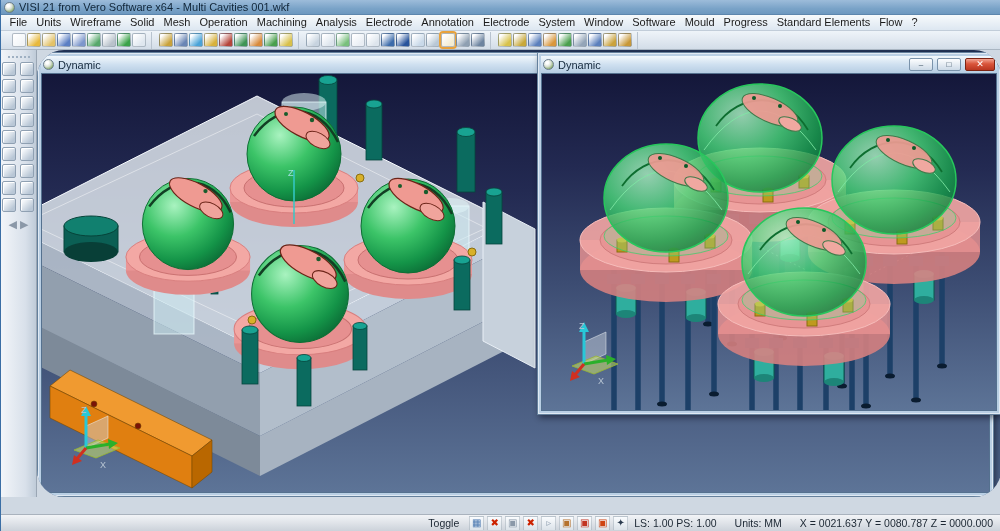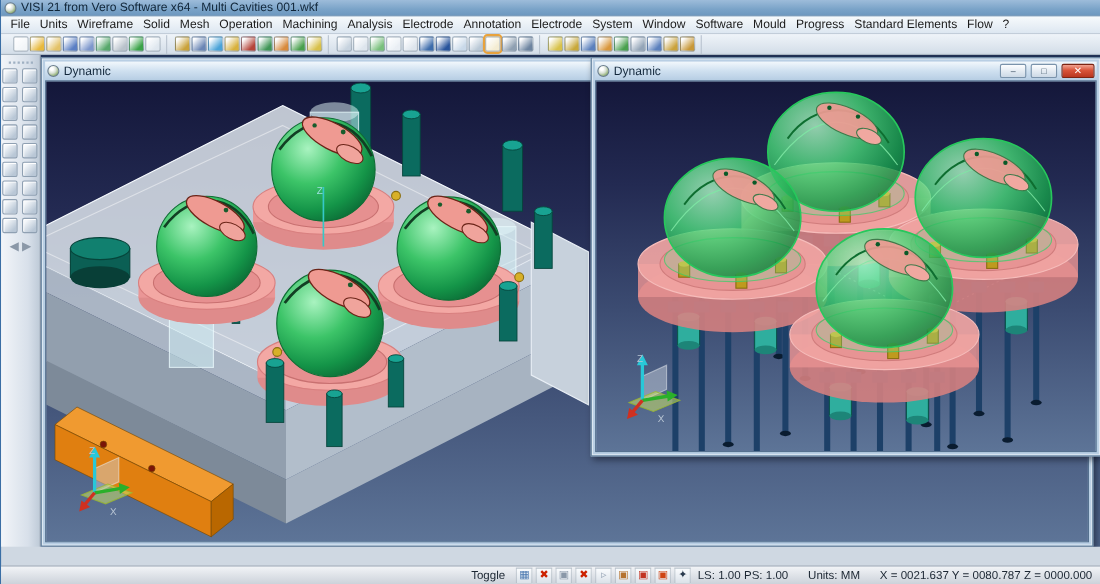--- a/index.html
+++ b/index.html
@@ -32,21 +32,21 @@
     background:linear-gradient(90deg,#f2f5f9,#d8e0ea 70%,#bfcbd8);
     border-right:1px solid #9aa6b4;box-sizing:border-box;padding-top:6px;}
   .sb-grip{width:22px;border-top:2px dotted #9fb0c2;margin:0 auto 4px auto;}
   #sidebar-grid{display:grid;grid-template-columns:15px 15px;gap:3px;justify-content:center;}
   .sb-icon{width:14px;height:14px;border:1px solid #8fa0b2;border-radius:2px;box-sizing:border-box;
     background:linear-gradient(135deg,#f4f7fa 20%,#b9c7d6 80%);box-shadow:inset 1px 1px 0 #fff;}
   #sidebar-nav{display:flex;justify-content:center;gap:3px;margin-top:6px;}
   .sb-arrow{font-size:11px;color:#8b98a8;line-height:12px;}
   
   #mdi{position:absolute;left:36px;top:50px;width:964px;height:447px;
-    background:linear-gradient(#23355a,#4c6288);overflow:hidden;}
+    background:linear-gradient(#23355a,#4c6288);overflow:hidden;border-radius:27px;}
   .win{position:absolute;background:#b9cfe4;border:1px solid #64809c;
     box-shadow:inset 0 0 0 1px rgba(255,255,255,.55), 2px 3px 6px rgba(0,0,10,.45);
     box-sizing:border-box;padding:3px;}
   .win-titlebar{height:17px;display:flex;align-items:center;gap:4px;padding:0 2px;
     background:linear-gradient(#f2f8fc,#cfe0f0 50%,#b6cde3);}
   .win-title{font-size:11px;color:#13283c;white-space:nowrap;flex:1;}
   .win-btn{width:24px;height:13px;border:1px solid #7a93ab;border-radius:2px;box-sizing:border-box;
     background:linear-gradient(#fdfeff,#ccd9e6);display:flex;align-items:center;justify-content:center;
     font-size:8px;color:#33495c;line-height:1;}
   .win-btn.close{width:30px;background:linear-gradient(#f2a492,#d9543a 45%,#b93620);border-color:#7c2413;color:#fff;font-size:9px;}

